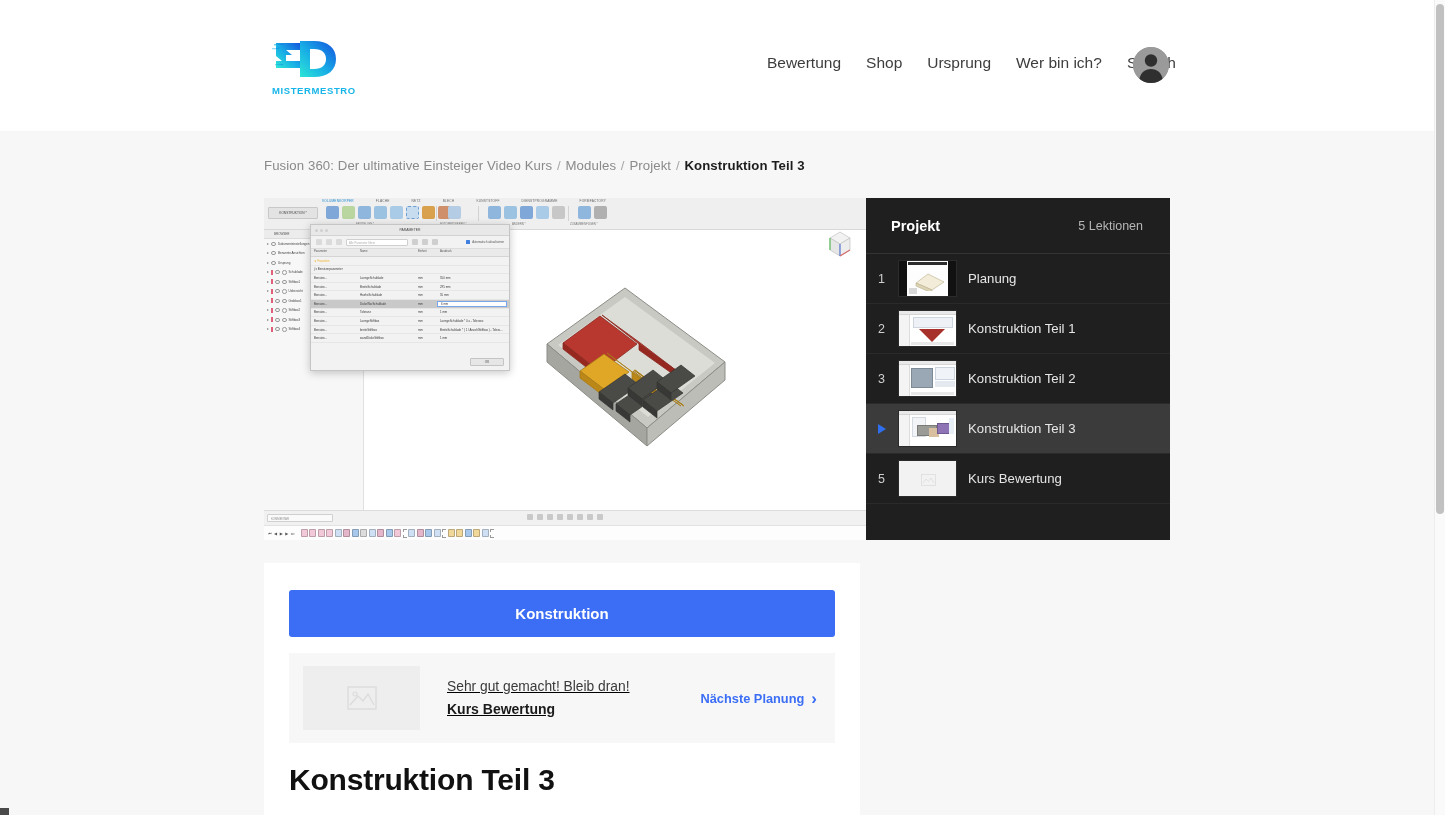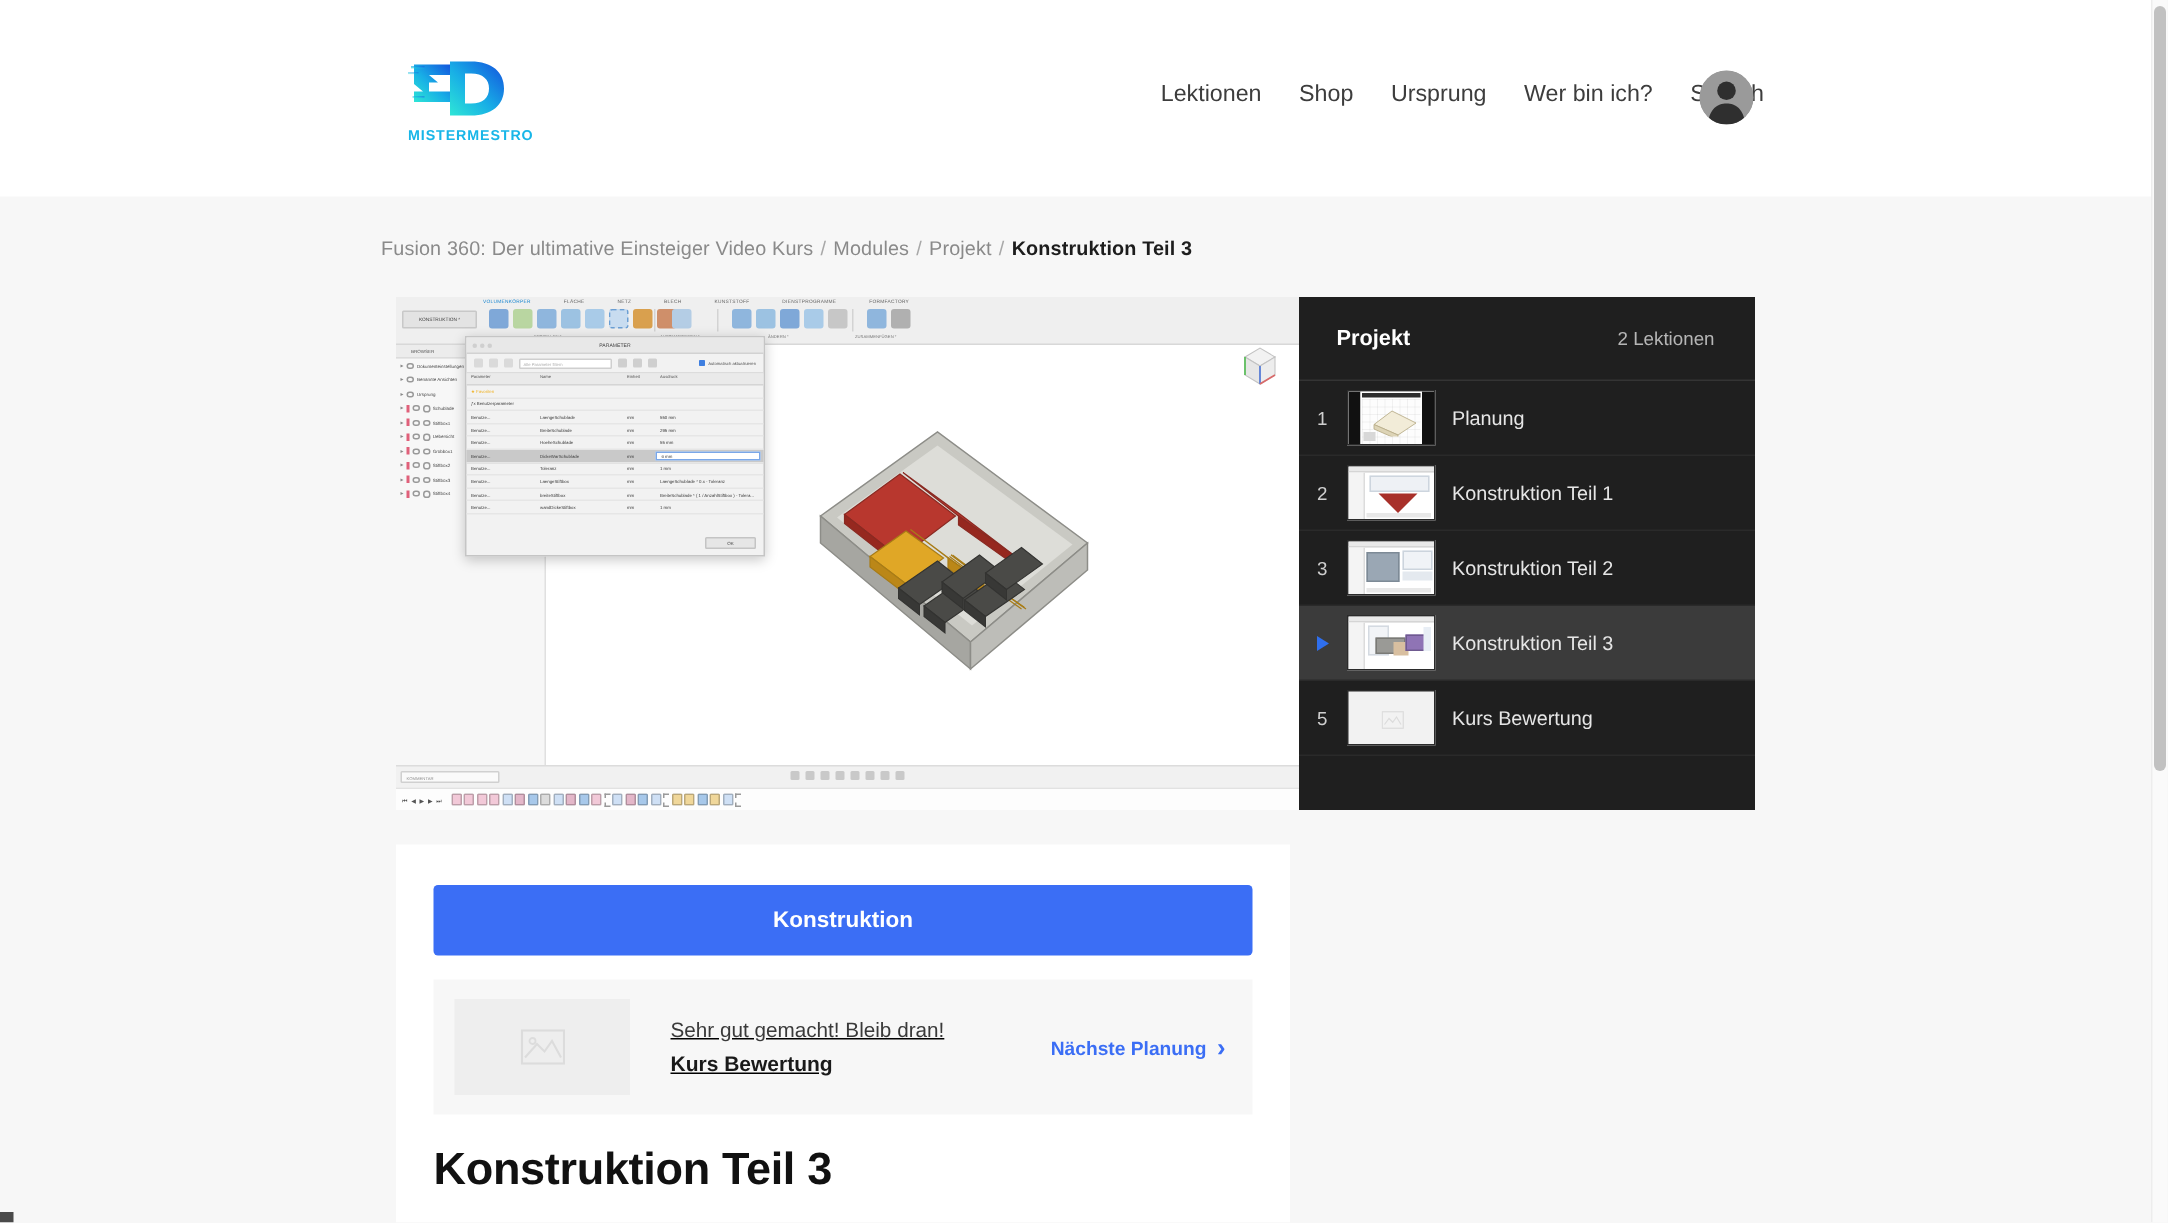--- a/index.html
+++ b/index.html
@@ -58,21 +58,21 @@
     position: absolute; right: 265px; top: 47px;
     width: 36px; height: 36px; border-radius: 50%;
     background: #989898;
     overflow: hidden;
     cursor: pointer;
   }
   .avatar svg { display: block; }
 
   
   .breadcrumb {
-    position: absolute; left: 254px; top: 158px;
+    position: absolute; left: 264px; top: 158px;
     font-size: 13.2px; color: #8a8a8a;
     letter-spacing: 0.1px;
     white-space: nowrap;
   }
   .breadcrumb a { color: #8a8a8a; text-decoration: none; cursor: pointer; }
   .breadcrumb .sep { color: #a8a8a8; margin: 0 1px; }
   .breadcrumb .current { color: #1d1d1d; font-weight: bold; }
 
   
   .player-row {
@@ -338,21 +338,21 @@
                      M38 12 V32 H42 C50 32 54 28 54 22 C54 16 50 12 42 12 Z" fill="url(#lg)"></path>
             <rect x="2" y="7" width="9" height="1.6" fill="url(#lg)" opacity=".65"></rect>
             <rect x="0" y="11" width="7" height="1.4" fill="url(#lg)" opacity=".45"></rect>
             <rect x="3" y="27" width="8" height="1.4" fill="url(#lg)" opacity=".5"></rect>
           </svg>
         </div>
         <div class="logo-text">MISTERMESTRO</div>
       </div>
 
       <nav class="main-nav">
-        <a class="nav-link">Lektionen</a>
+        <a class="nav-link">Bewertung</a>
         <a class="nav-link">Shop</a>
         <a class="nav-link">Ursprung</a>
         <a class="nav-link">Wer bin ich?</a>
         <a class="nav-link">Search</a>
       </nav>
 
       <div class="avatar">
         <svg width="36" height="36" viewBox="0 0 36 36">
           <circle cx="18" cy="18" r="18" fill="#9a9a9a"></circle>
           <circle cx="18" cy="13.5" r="6.2" fill="#2f2f2f"></circle>
@@ -665,21 +665,21 @@
           <div class="f-feat" style="background:#cfe0f5"></div>
           <div class="f-grpbracket"></div>
         </div>
       </div>
 
     </div>
 
     <aside class="playlist">
       <div class="pl-head">
         <div class="pl-title">Projekt</div>
-        <div class="pl-count">2 Lektionen</div>
+        <div class="pl-count">5 Lektionen</div>
       </div>
 
       <div class="pl-item">
         <div class="pl-num">1</div>
         <div class="pl-thumb">
           <div class="th-dark"></div>
             <div class="th-dark r"></div>
           <div style="position:absolute;left:8px;right:8px;top:0;bottom:0;background:#fdfdfd"></div>
           <div style="position:absolute;left:9px;right:9px;top:1px;height:3px;background:#2c2c2c"></div>
           <div class="th-grid" style="left:9px;right:9px;top:5px"></div>

